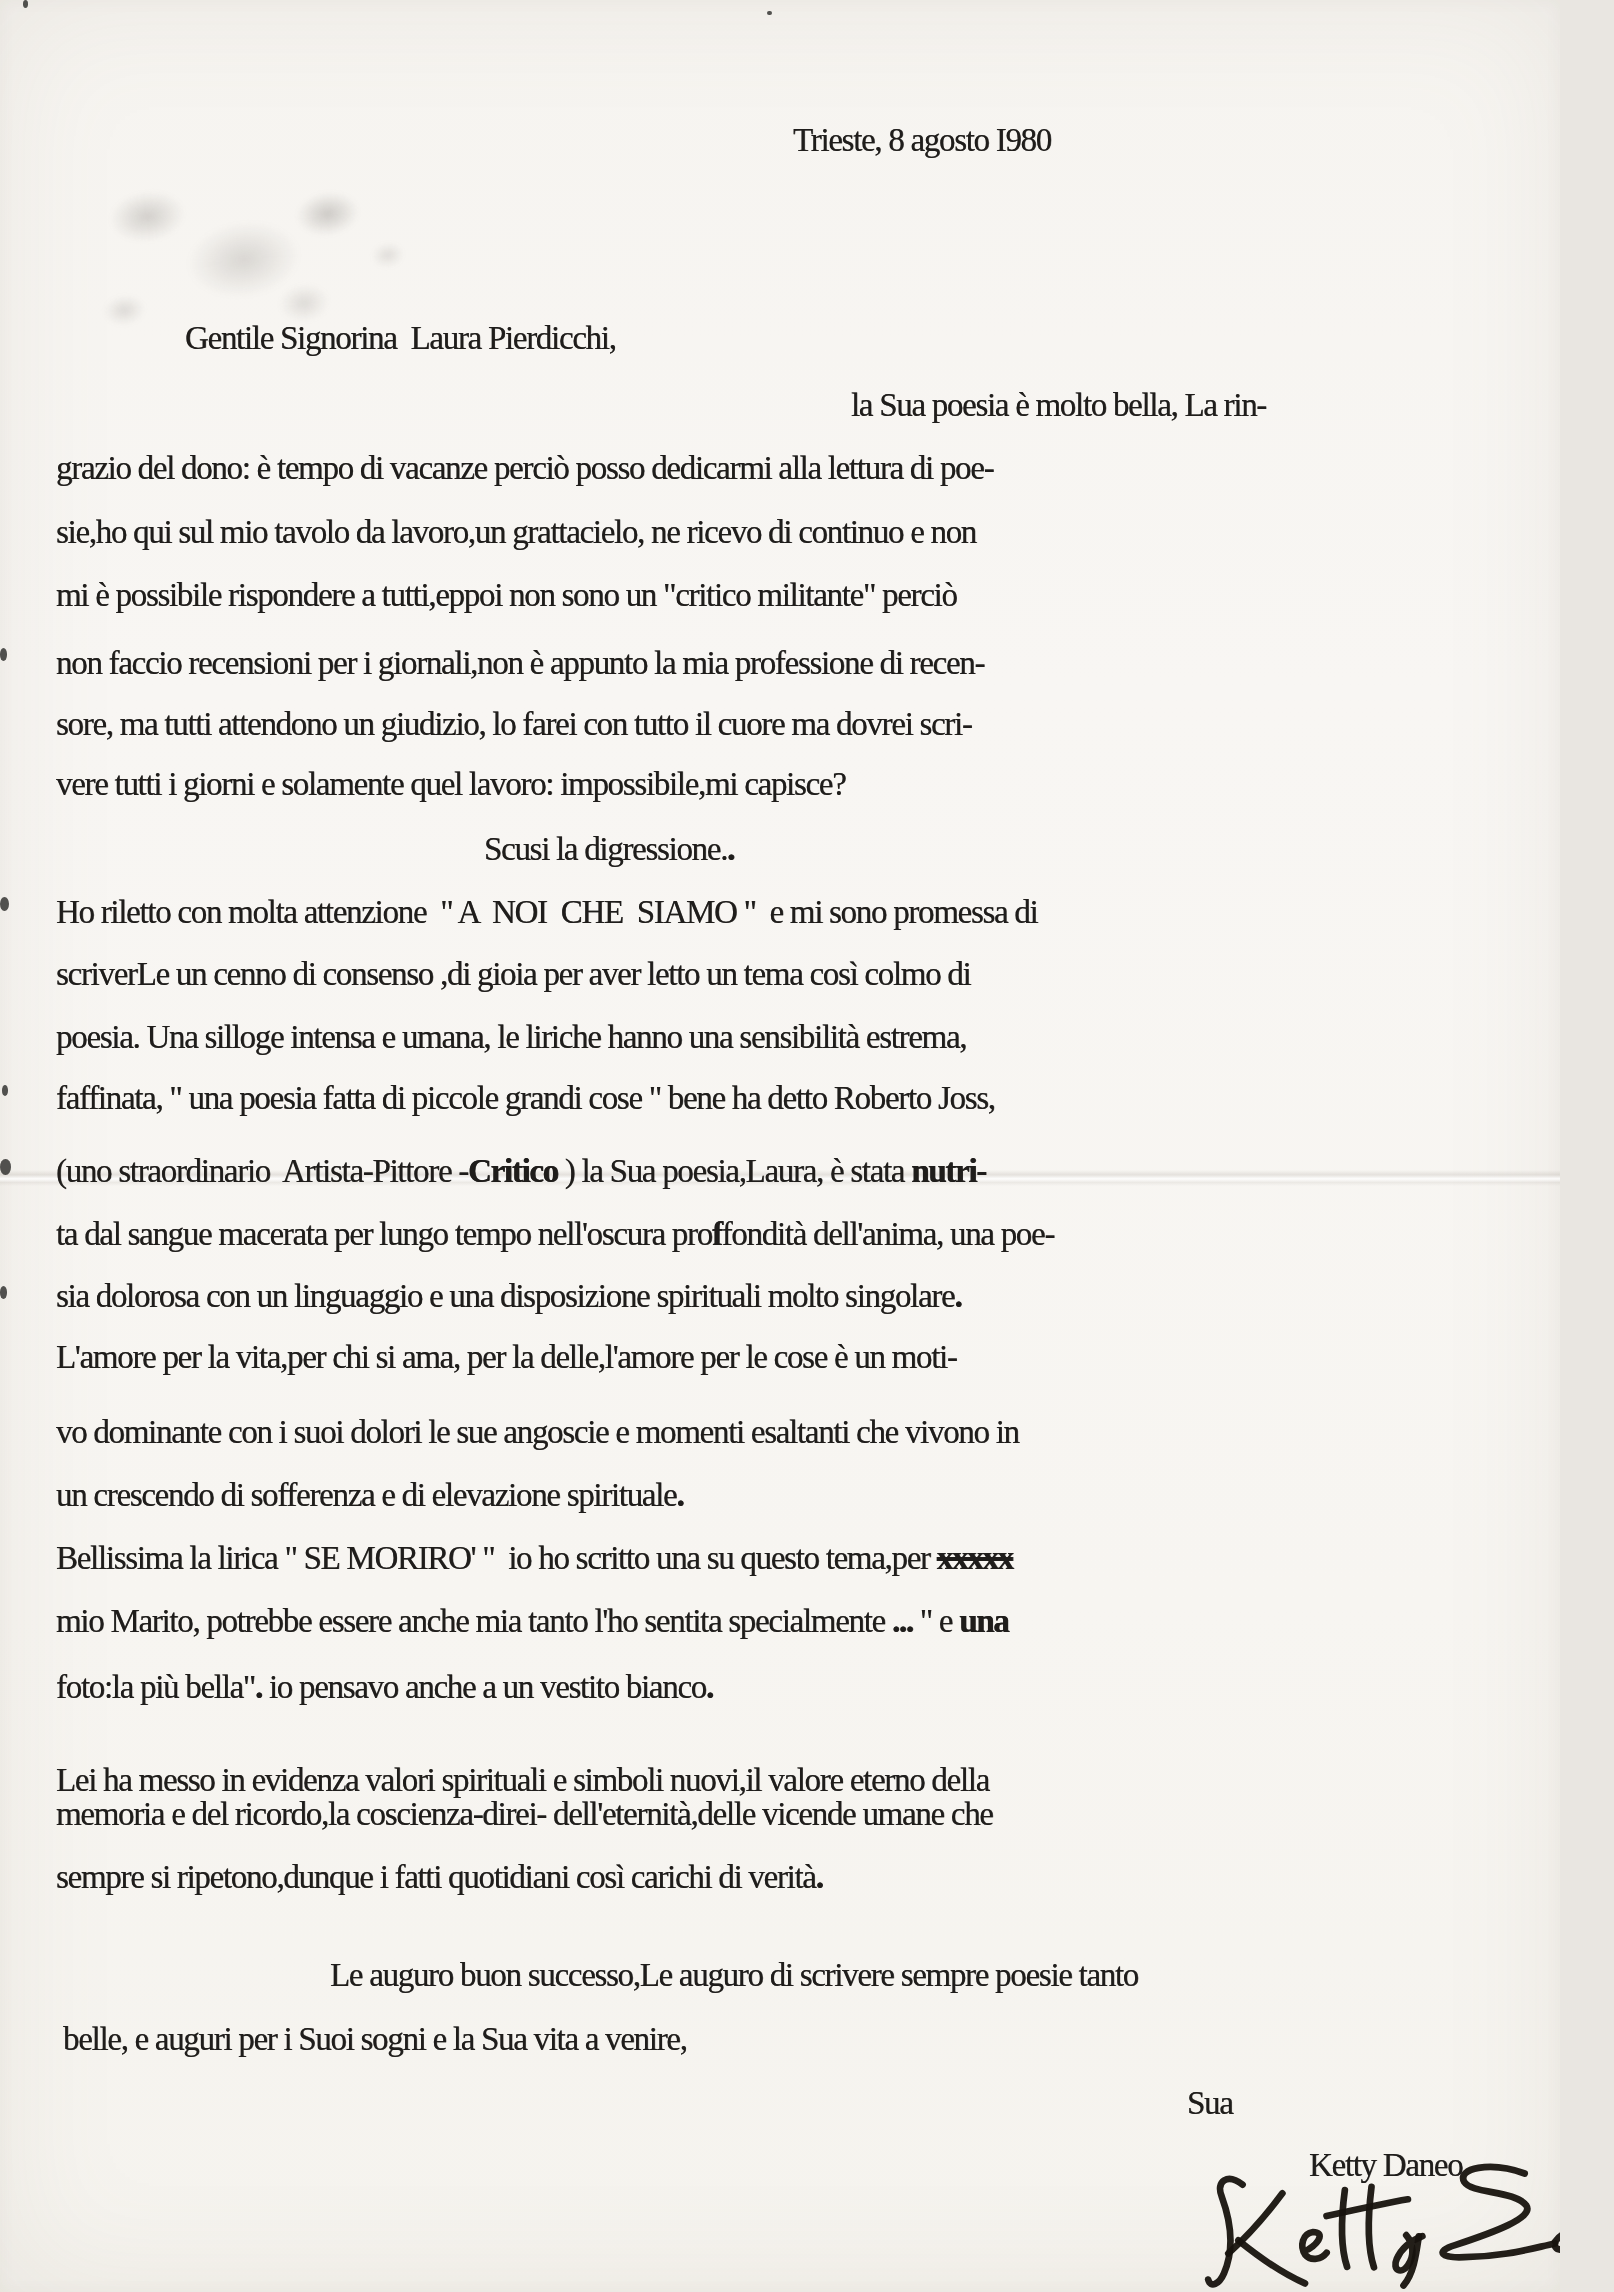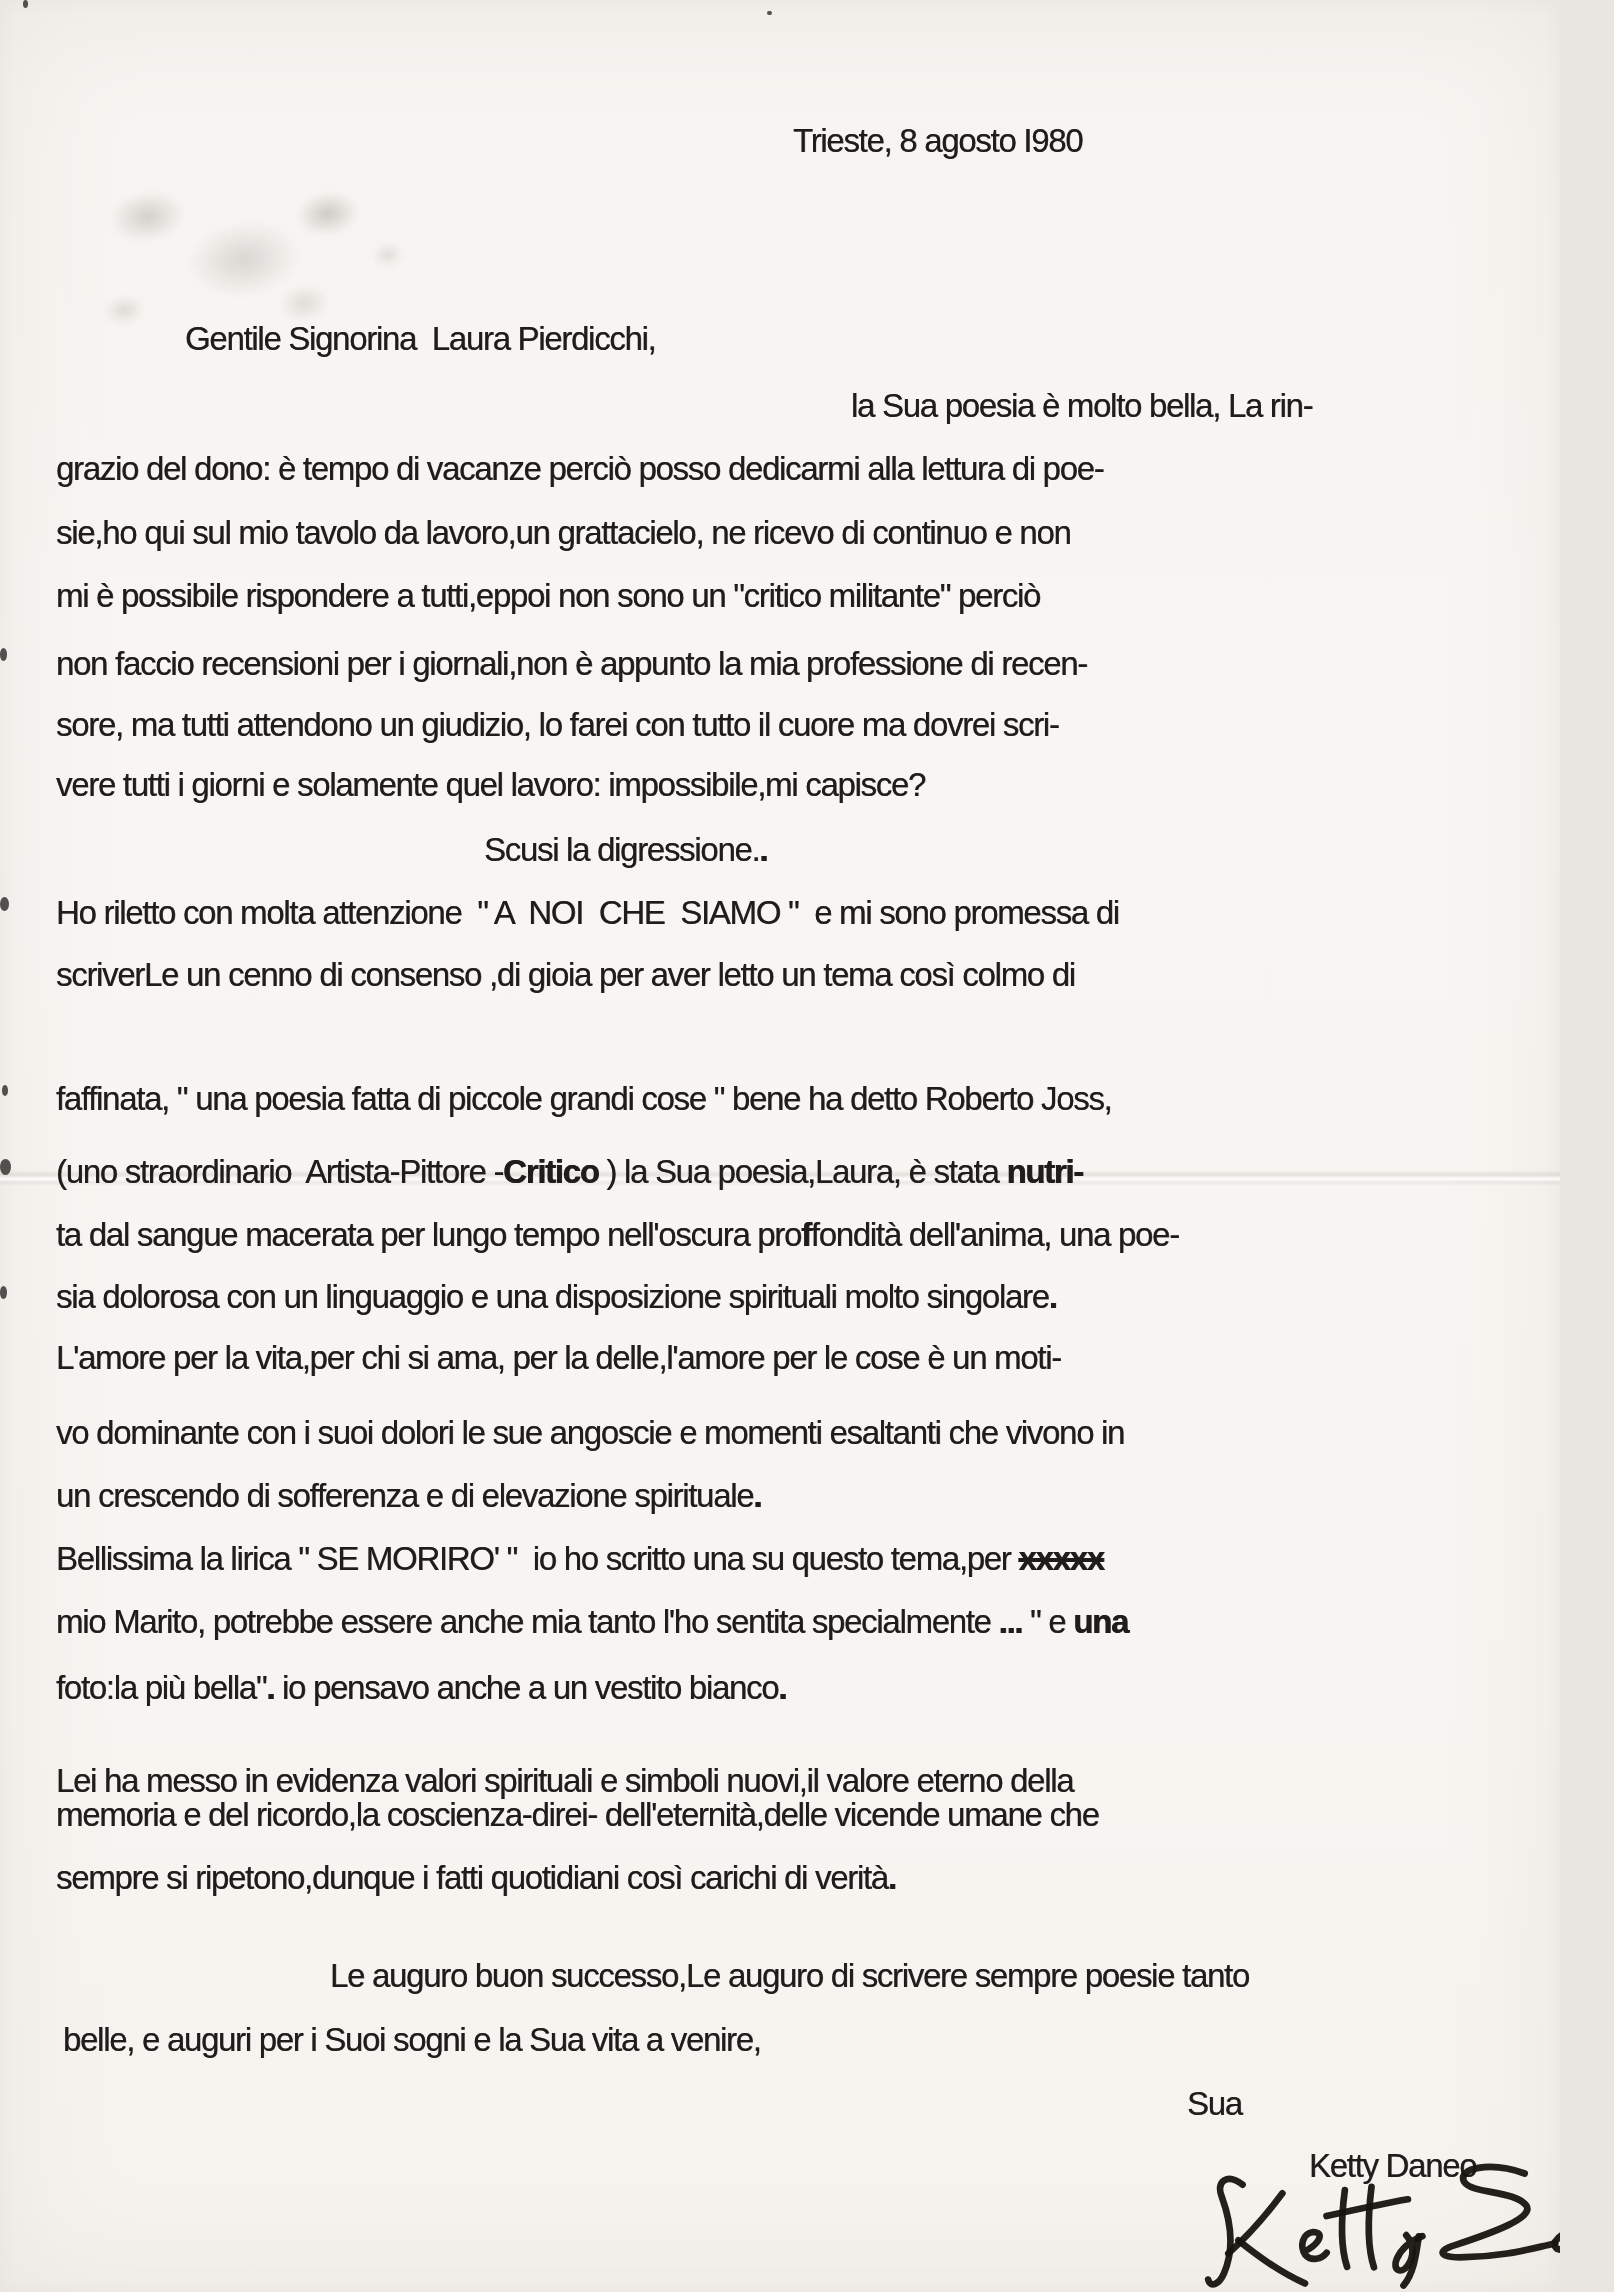--- a/index.html
+++ b/index.html
@@ -3,21 +3,21 @@
 <meta charset="utf-8">
 <style>
   html,body{margin:0;padding:0;background:#e9e6e1;}
   .page{
     position:relative;
     width:1560px;
     height:2293px;
     background:linear-gradient(180deg,#f6f4f0 0%,#f8f6f3 30%,#f7f5f1 70%,#f5f3ee 100%);
     box-shadow:inset 0 0 125px rgba(140,125,110,0.10), inset 0 0 16px rgba(140,125,110,0.06);
     overflow:hidden;
-    font-family:Liberation Sans, sans-serif;
+    font-family:Liberation Serif, serif;
   }
   .tline{
     position:absolute;
     white-space:pre;
     font-size:33px;
     line-height:1;
     letter-spacing:-1.3px;
     color:#1f1d1b;
     text-shadow:0.4px 0 0 rgba(31,29,27,0.55), 0 0.3px 0 rgba(31,29,27,0.35);
   }
@@ -100,20 +100,21 @@
   <div class="tline" style="left:56px;top:516px;"><span>sie,ho qui sul mio tavolo da lavoro,un grattacielo, ne ricevo di continuo e non</span></div>
   <div class="tline" style="left:56px;top:647px;"><span>non faccio recensioni per i giornali,non è appunto la mia professione di recen-</span></div>
   <div class="tline" style="left:56px;top:579px;"><span>mi è possibile rispondere a tutti,eppoi non sono un "critico militante" perciò</span></div>
   <div class="tline" style="left:56px;top:708px;"><span>sore, ma tutti attendono un giudizio, lo farei con tutto il cuore ma dovrei scri-</span></div>
   <div class="tline" style="left:56px;top:768px;"><span>vere tutti i giorni e solamente quel lavoro: impossibile,mi capisce?</span></div>
 
   <div class="tline" style="left:484px;top:833px;"><span>Scusi la digressione.</span><span class="seg-b">.</span></div>
 
   <div class="tline" style="left:56px;top:896px;"><span>Ho riletto con molta attenzione  " A  NOI  CHE  SIAMO "  e mi sono promessa di</span></div>
   <div class="tline" style="left:56px;top:958px;"><span>scriverLe un cenno di consenso ,di gioia per aver letto un tema così colmo di</span></div>
+  <div class="tline" style="left:56px;top:1021px;"><span>poesia. Una silloge intensa e umana, le liriche hanno una sensibilità estrema,</span></div>
   <div class="tline" style="left:56px;top:1082px;"><span>faffinata, " una poesia fatta di piccole grandi cose " bene ha detto Roberto Joss,</span></div>
 
   <div class="tline" style="left:56px;top:1155px;"><span>(uno straordinario  Artista-Pittore -</span><span class="seg-b">Critico</span><span> ) la Sua poesia,Laura, è stata </span><span class="seg-b">nutri-</span></div>
 
   <div class="tline" style="left:56px;top:1218px;"><span>ta dal sangue macerata per lungo tempo nell'oscura pro</span><span class="seg-b">f</span><span>fondità dell'anima, una poe-</span></div>
 
   <div class="tline" style="left:56px;top:1280px;"><span>sia dolorosa con un linguaggio e una disposizione spirituali molto singolare</span><span class="seg-b">.</span></div>
 
   <div class="tline" style="left:56px;top:1341px;"><span>L'amore per la vita,per chi si ama, per la delle,l'amore per le cose è un moti-</span></div>
   <div class="tline" style="left:56px;top:1416px;"><span>vo dominante con i suoi dolori le sue angoscie e momenti esaltanti che vivono in</span></div>

